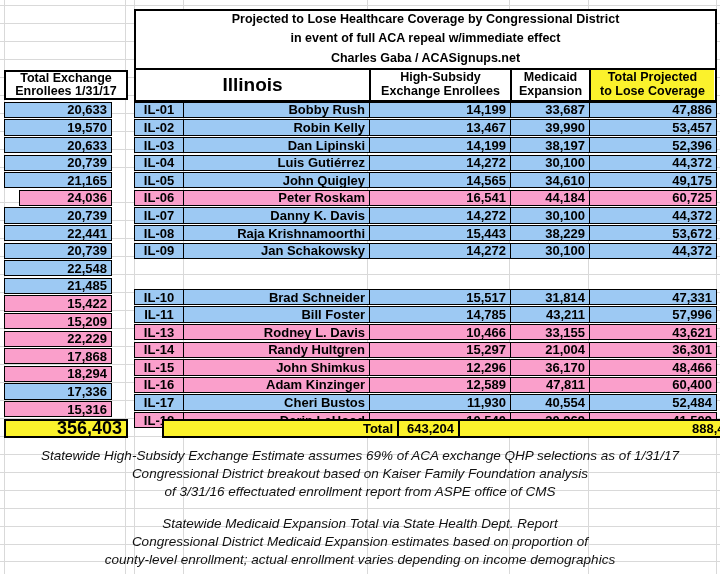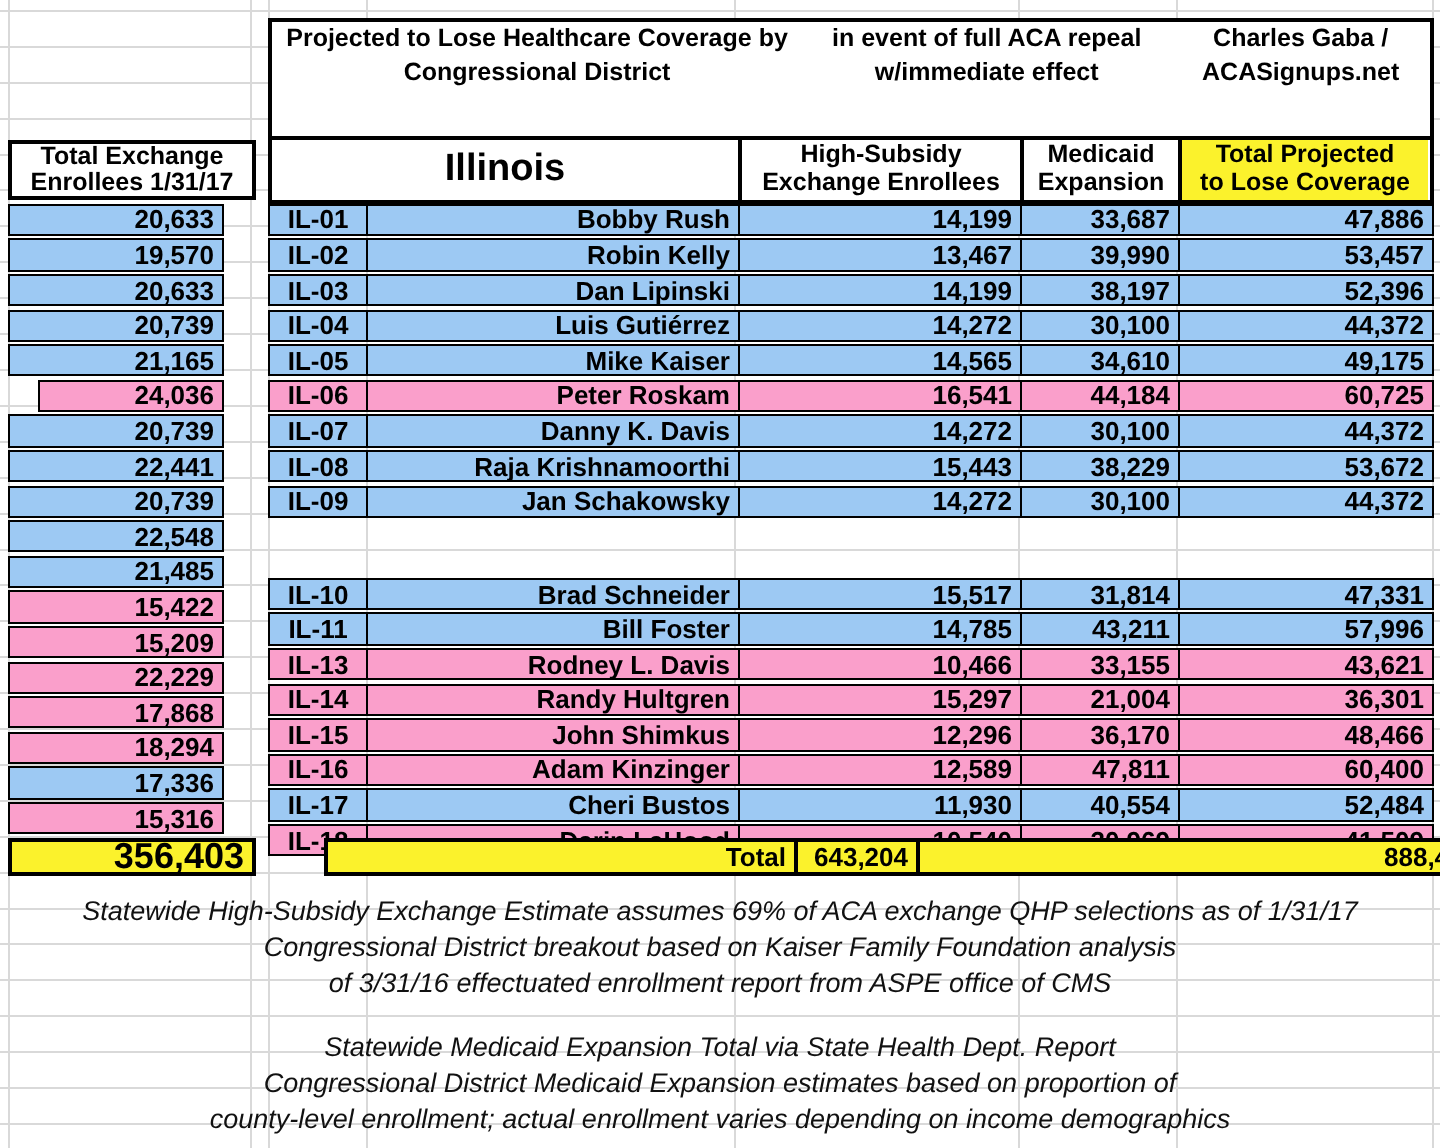--- a/index.html
+++ b/index.html
@@ -31,21 +31,21 @@
   .left-rows{position:absolute;left:4px;top:101.8px;width:108px;}
   .lrow{box-sizing:border-box;height:16.3px;margin-bottom:1.3px;border:1.3px solid #000;
     display:flex;align-items:center;justify-content:flex-end;padding-right:4px;
     font-weight:bold;font-size:13px;}
   .ltotal{position:absolute;left:4px;top:418.6px;width:124px;height:19px;box-sizing:border-box;
     border:2.5px solid #000;display:flex;align-items:center;justify-content:flex-end;
     padding-right:4px;font-weight:bold;font-size:18px;}
   
   .mheader{position:absolute;left:134px;top:8.5px;width:583px;box-sizing:border-box;
     border:2.5px solid #000;background:#fff;}
-  .mtitle{height:57px;display:flex;flex-direction:row;justify-content:flex-start;text-align:center;
+  .mtitle{height:57px;display:flex;flex-direction:column;justify-content:space-between;text-align:center;
     font-weight:bold;font-size:12.5px;line-height:17.5px;}
   .mcols{display:flex;border-top:2px solid #000;height:30px;}
   .mcol{box-sizing:border-box;display:flex;flex-direction:column;justify-content:center;
     text-align:center;font-weight:bold;font-size:12.5px;line-height:13.5px;}
   .mcol.state{width:233px;font-size:19px;line-height:20px;}
   .mcol.hs{width:141px;border-left:2px solid #000;}
   .mcol.med{width:79px;border-left:2px solid #000;}
   .mcol.tot{width:125px;border-left:2px solid #000;}
   
   .main-rows{position:absolute;left:134px;top:101.8px;width:583px;}
@@ -155,21 +155,21 @@
       </div>
       <div class="mrow" style="background: rgb(157, 201, 243);">
         <div class="c-dist">IL-04</div>
         <div class="c-name">Luis Gutiérrez</div>
         <div class="c-hs">14,272</div>
         <div class="c-med">30,100</div>
         <div class="c-tot">44,372</div>
       </div>
       <div class="mrow" style="background: rgb(157, 201, 243);">
         <div class="c-dist">IL-05</div>
-        <div class="c-name">Mike Kaiser</div>
+        <div class="c-name">John Quigley</div>
         <div class="c-hs">14,565</div>
         <div class="c-med">34,610</div>
         <div class="c-tot">49,175</div>
       </div>
       <div class="mrow" style="background: rgb(250, 159, 203);">
         <div class="c-dist">IL-06</div>
         <div class="c-name">Peter Roskam</div>
         <div class="c-hs">16,541</div>
         <div class="c-med">44,184</div>
         <div class="c-tot">60,725</div>

